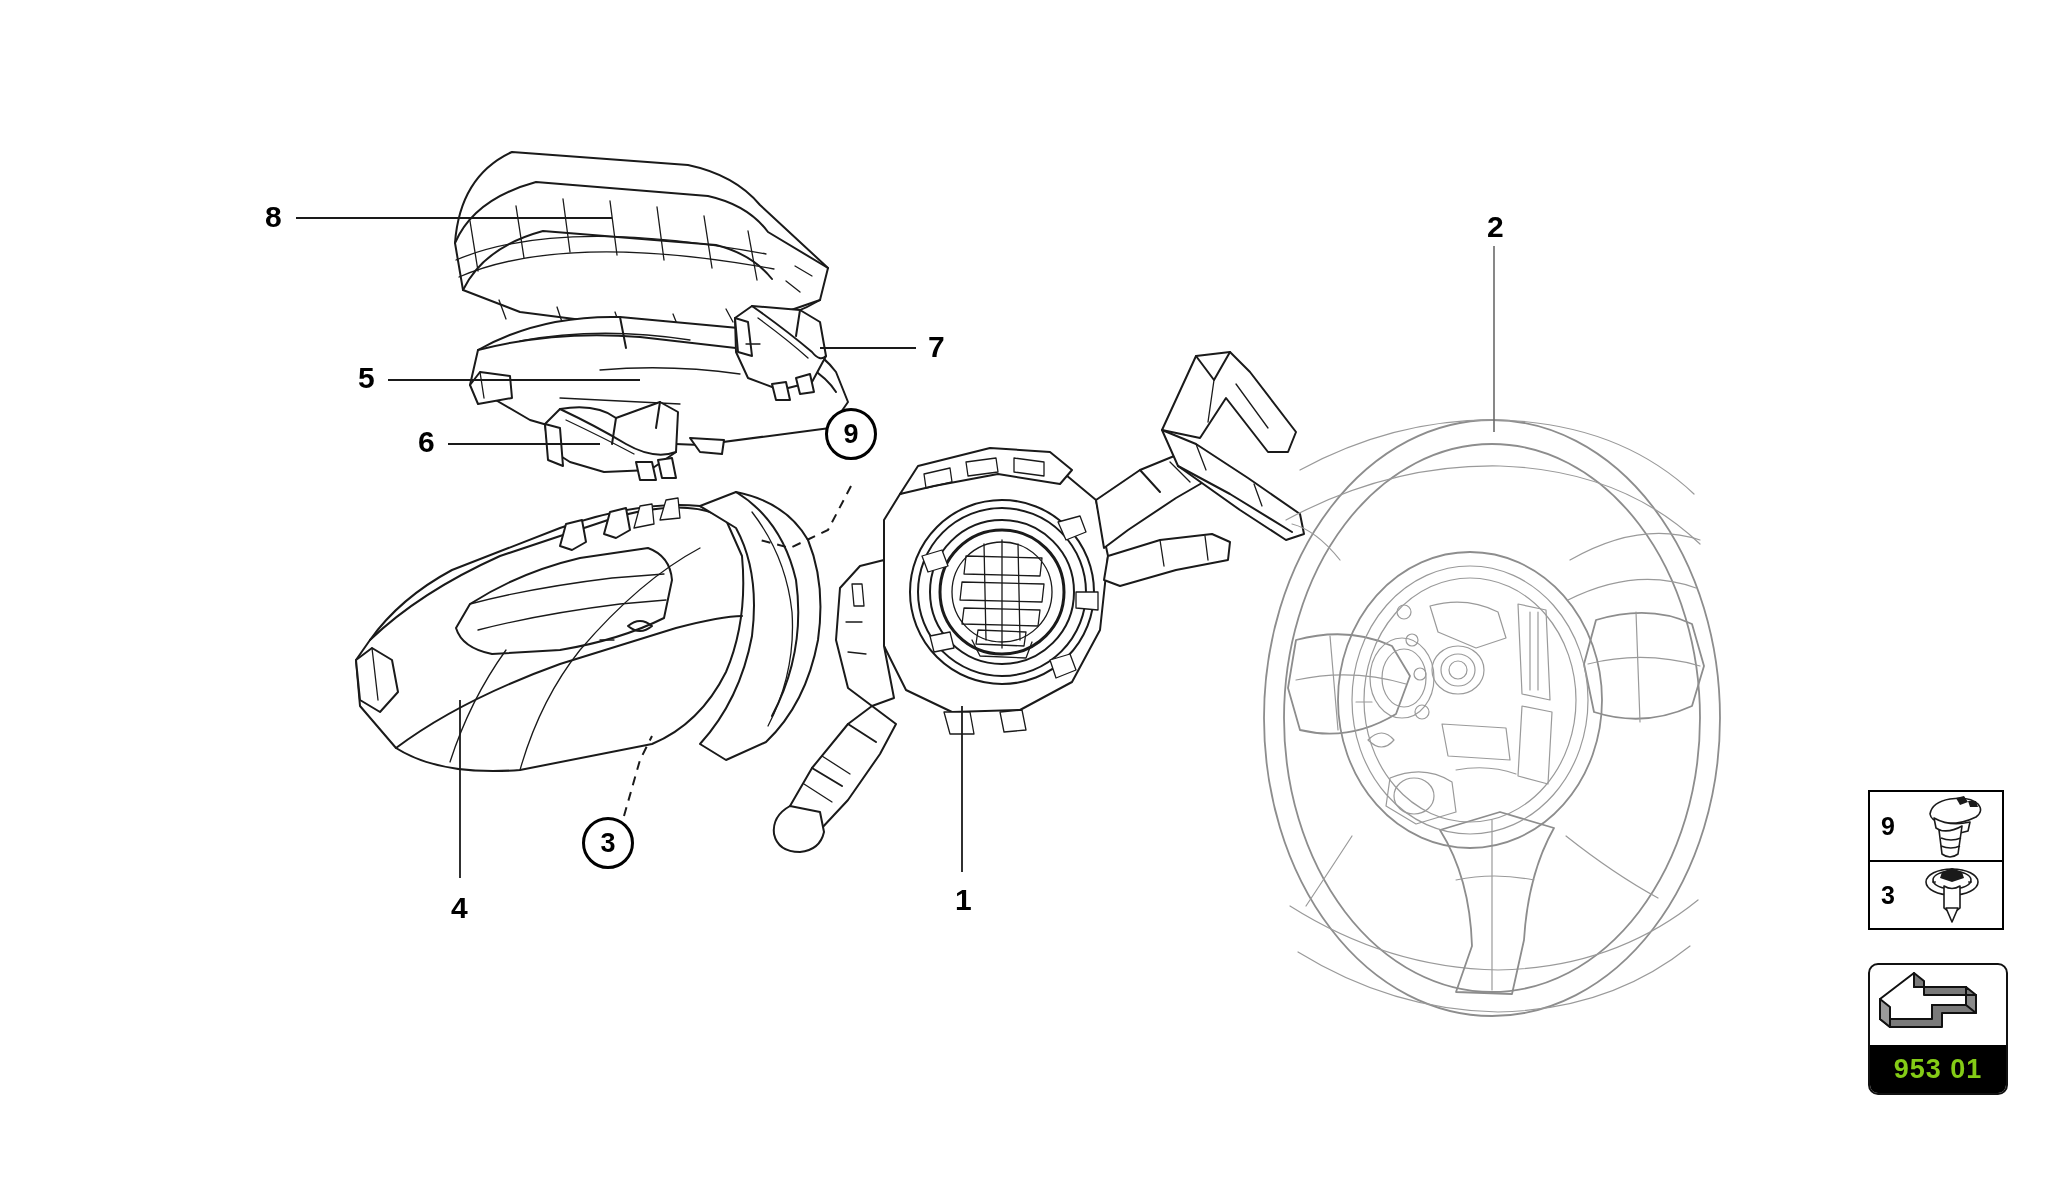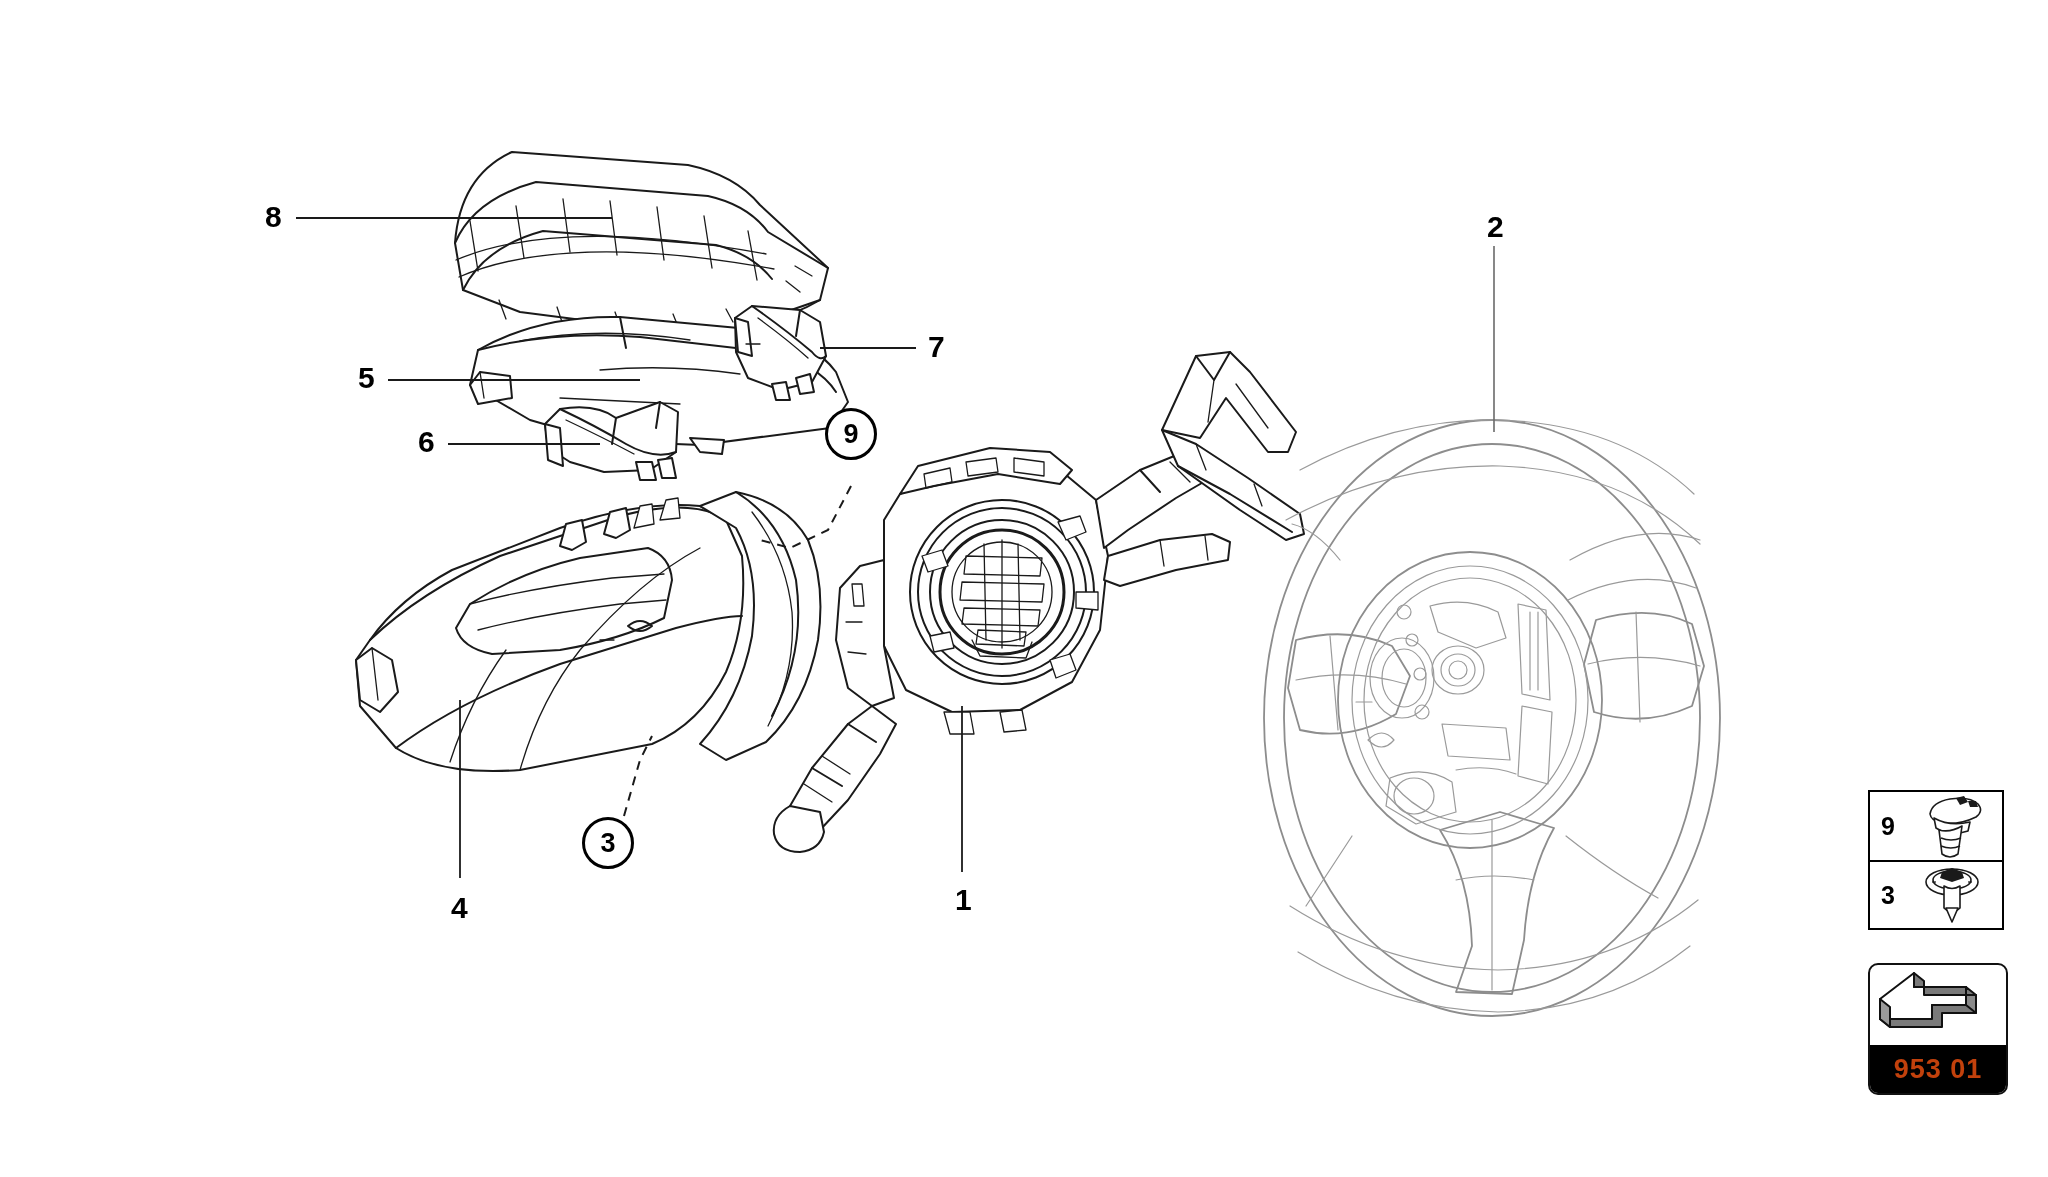--- a/index.html
+++ b/index.html
@@ -100,21 +100,21 @@
     width: 100%;
     height: 84px;
   }
   #section-tag-code {
     position: absolute;
     left: 0;
     bottom: 0;
     width: 100%;
     height: 48px;
     background: #000000;
-    color: #c2410c;
+    color: #84cc16;
     display: flex;
     align-items: center;
     justify-content: center;
     font-family: "Liberation Sans", sans-serif;
     font-weight: bold;
     font-size: 27px;
     letter-spacing: 1px;
   }
 </style>
 </head>

